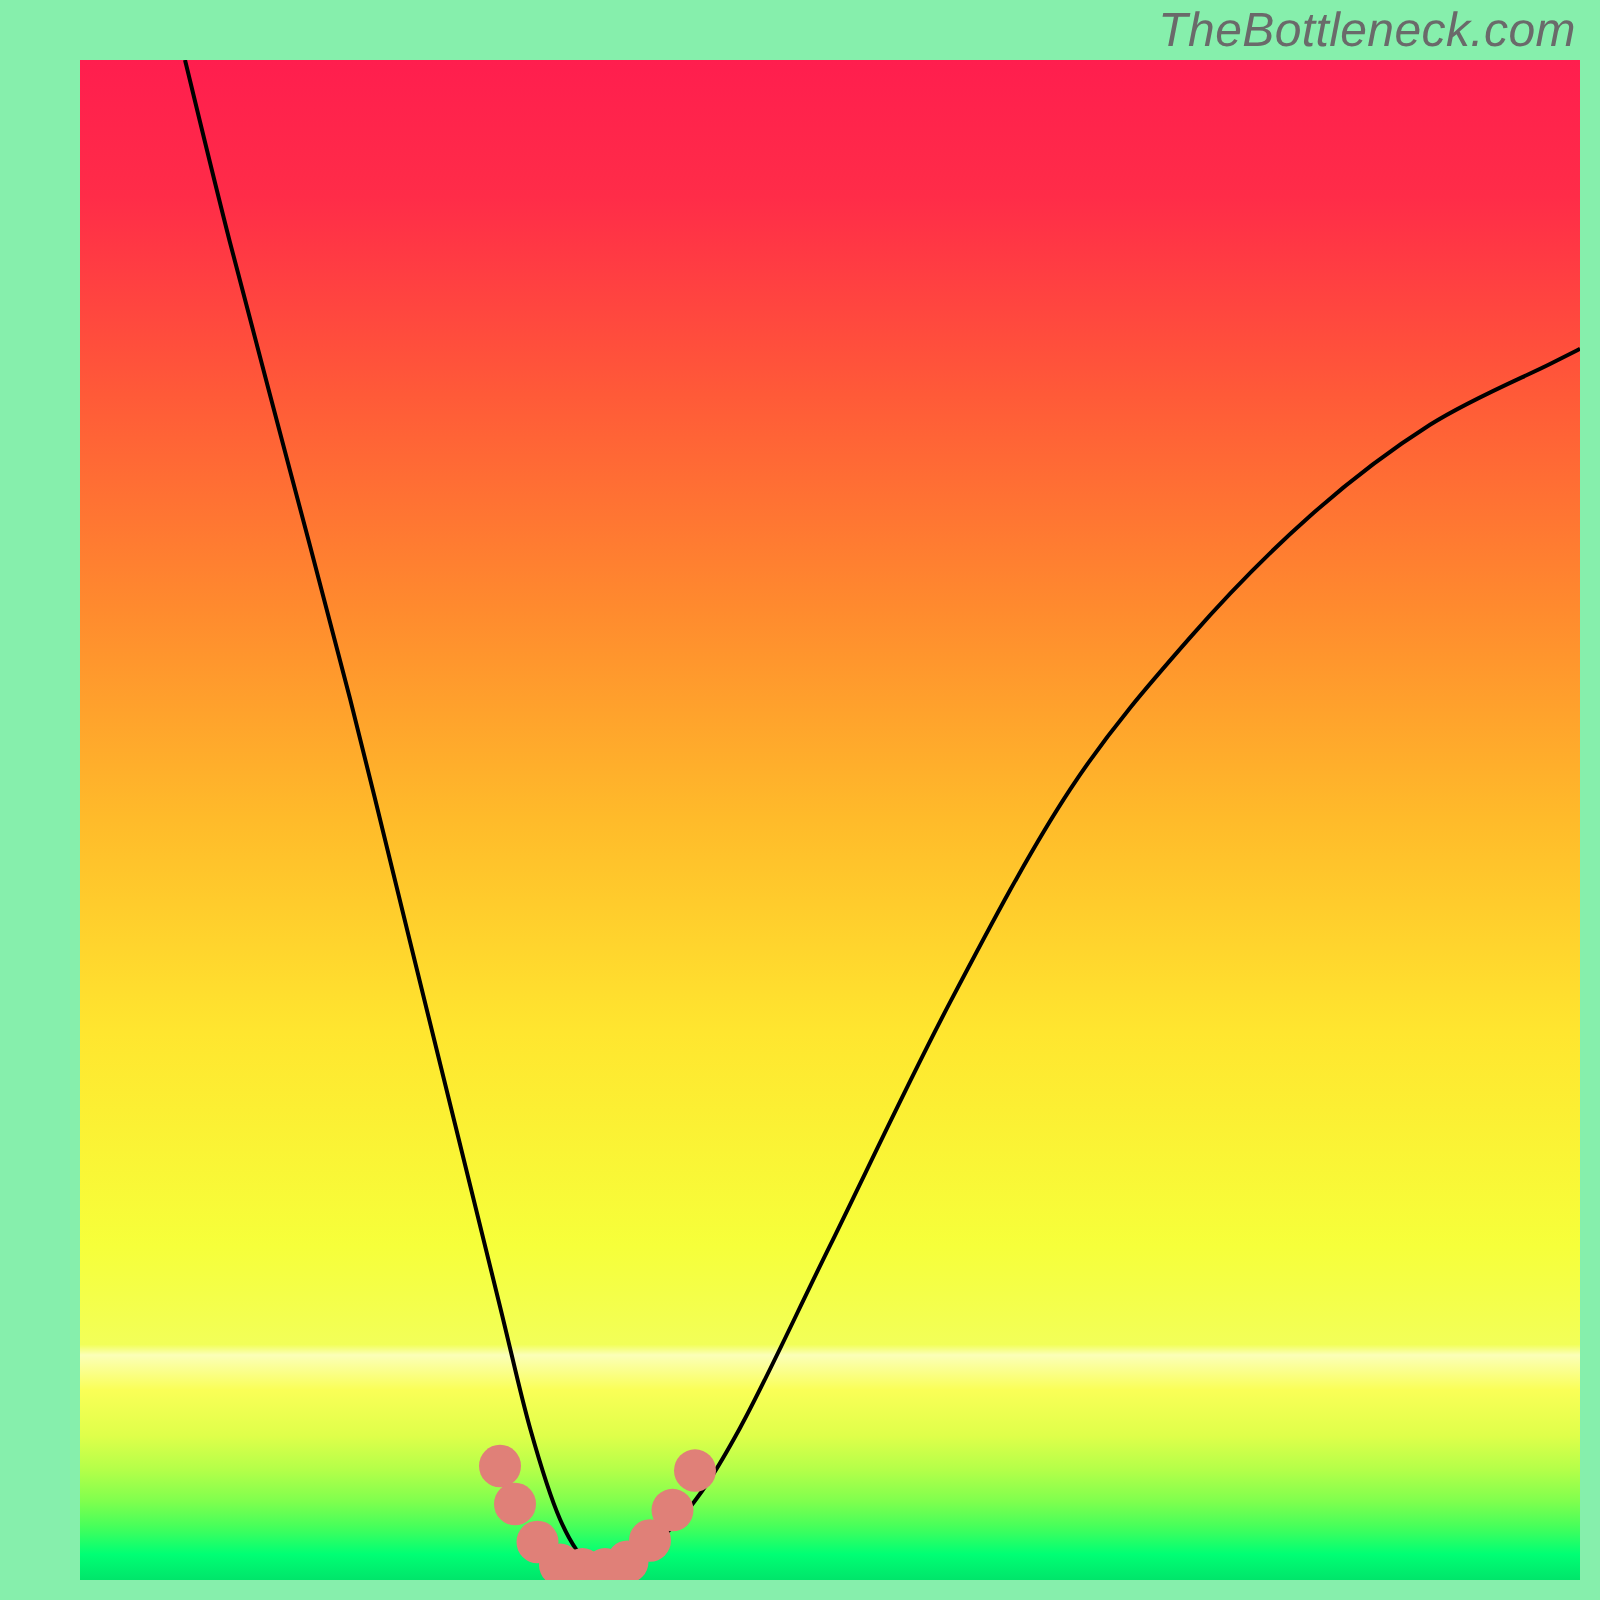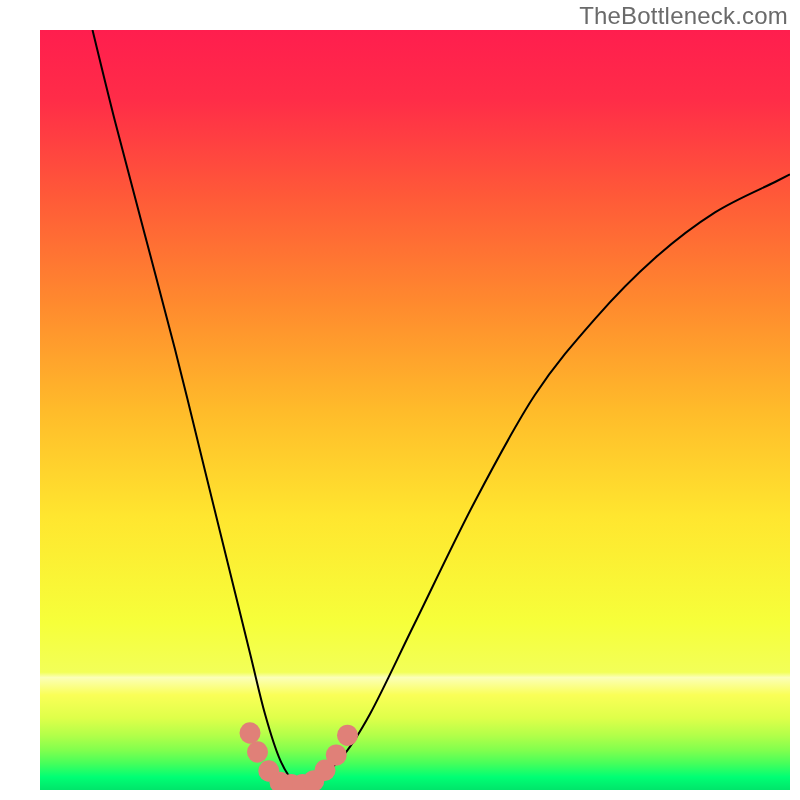--- a/index.html
+++ b/index.html
@@ -9,21 +9,22 @@
     height: 800px;
     background: #000;
     overflow: hidden;
   }
   .frame {
     position: absolute;
     left: 0;
     top: 0;
     width: 800px;
     height: 800px;
-    background: #ffffff;
+    background: #86efac;
+    font-style: italic;
   }
   .plot-area {
     position: absolute;
     left: 40px;
     top: 30px;
     width: 750px;
     height: 760px;
     overflow: hidden;
   }
   .gradient {

